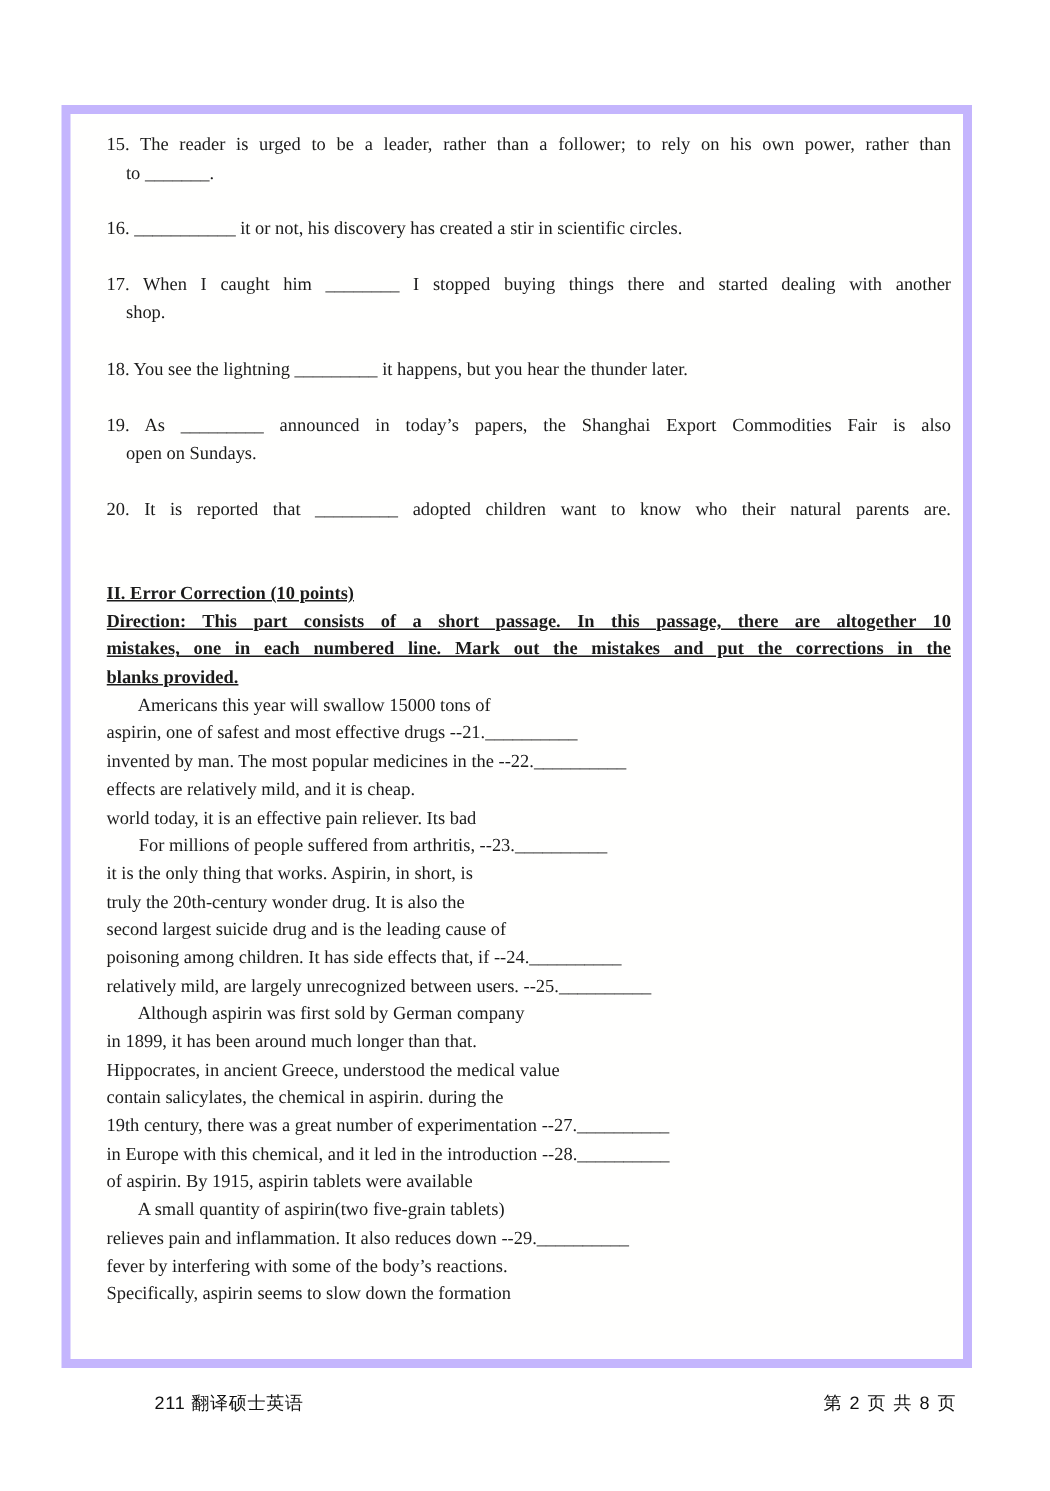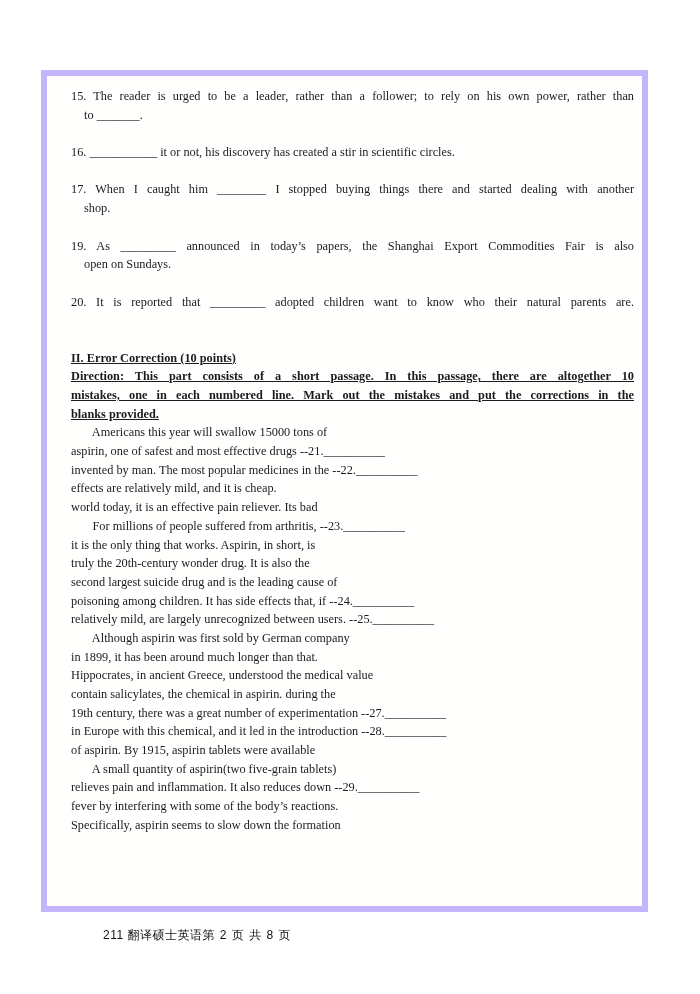--- a/index.html
+++ b/index.html
@@ -33,27 +33,28 @@
   }
   .cont { padding-left: 13px; }
   .opts { padding-left: 13px; }
   .bold { font-weight: 700; text-decoration: underline; }
   .spacer { height: 18.7px; }
   .footer {
     position: absolute;
     left: 41px; top: 927px;
     width: 607px;
     display: flex;
+    justify-content: space-between;
     align-items: center;
     font-family: "Liberation Sans", sans-serif;
     font-size: 12px;
     color: #111111;
   }
   .footer .left { margin-left: 62px; letter-spacing: 0.5px; }
-  .footer .right { margin-right: 22px; letter-spacing: 1px; }
+  .footer .right { margin-right: 10px; letter-spacing: 1px; }
 </style>
 </head>
 <body>
 
 <div class="frame">
 
   <div>
     <div class="ln just">15. The reader is urged to be a leader, rather than a follower; to rely on his own power, rather than</div>
     <div class="ln cont">to _______.</div>
     <div class="ln opts">
@@ -78,20 +79,29 @@
     <div class="ln just">17. When I caught him ________ I stopped buying things there and started dealing with another</div>
     <div class="ln cont">shop.</div>
     <div class="ln opts">
       
       
       
       
     </div>
   </div>
 
+  <div>
+    <div class="ln">18. You see the lightning _________ it happens, but you hear the thunder later.</div>
+    <div class="ln opts">
+      
+      
+      
+      
+    </div>
+  </div>
 
   <div>
     <div class="ln just">19. As _________ announced in today’s papers, the Shanghai Export Commodities Fair is also</div>
     <div class="ln cont">open on Sundays.</div>
     <div class="ln opts">
       
       
       
       
     </div>

